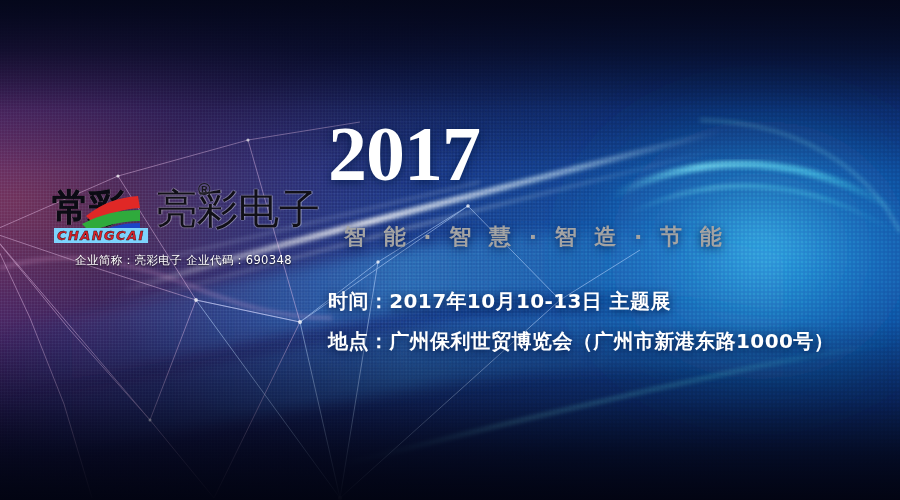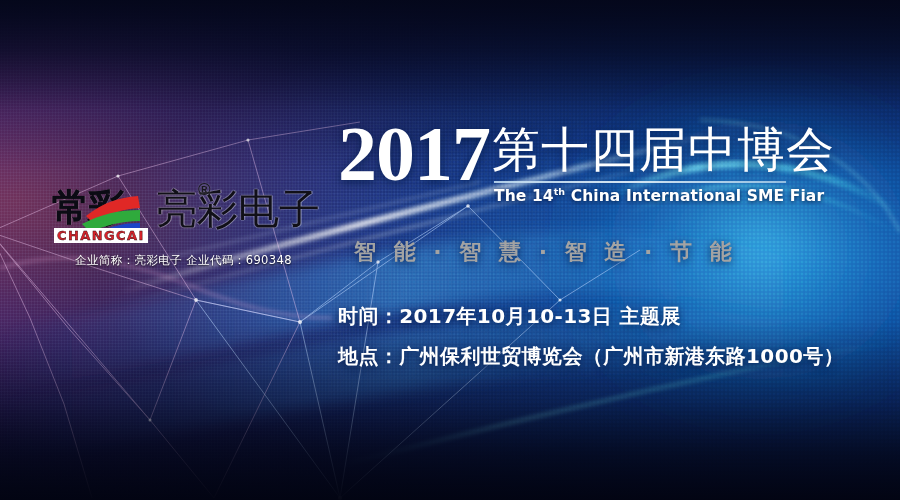--- a/index.html
+++ b/index.html
@@ -59,24 +59,24 @@
     letter-spacing:-1px;
     text-shadow:
       0 0 1px #000,
       1px 0 0 rgba(255,255,255,.22),
       -1px 0 0 rgba(255,255,255,.14);
     position:absolute;left:0;top:2px;white-space:nowrap;
   }
   .logo-en{
     position:absolute;left:2px;top:42px;
     font-family:"DejaVu Sans","Liberation Sans",sans-serif;
-    font-weight:700;font-size:13px;letter-spacing:1.4px;
+    font-weight:700;font-style:italic;font-size:13px;letter-spacing:1.4px;
     color:#d8232a;
     -webkit-text-stroke:.4px #2a0408;
-    background:#ffffff;padding:0 3px;
+    background:#7dd3fc;padding:0 3px;
   }
   .logo-word{
     font-family:"DejaVu Sans","Liberation Sans",sans-serif;
     font-weight:400;font-size:41px;line-height:44px;color:#111018;
     letter-spacing:0px;white-space:nowrap;margin-left:8px;margin-top:1px;
     text-shadow:
       1.2px 0 0 rgba(255,255,255,.30),
       -1.2px 0 0 rgba(255,255,255,.20),
       0 1.2px 0 rgba(255,255,255,.16),
       0 -1.2px 0 rgba(255,255,255,.16);
@@ -94,21 +94,21 @@
 
   
   #cismef{position:absolute;right:28px;top:76px;width:128px;height:52px;}
   #cismef-text{
     position:absolute;right:4px;bottom:1px;
     font-family:"DejaVu Sans","Liberation Sans",sans-serif;
     font-weight:700;font-size:11px;letter-spacing:2.2px;color:#ffffff;
   }
 
   
-  #content{position:absolute;left:338px;top:118px;width:530px;}
+  #content{position:absolute;left:328px;top:118px;width:530px;}
   #title-row{display:flex;align-items:flex-start;}
   #year{
     font-family:"Liberation Serif","DejaVu Serif",serif;
     font-size:78px;line-height:72px;font-weight:700;color:#ffffff;
     letter-spacing:-1px;
     text-shadow:0 2px 10px rgba(0,24,70,.75);
   }
   #cn-title-wrap{margin-left:2px;padding-top:3px;}
   #cn-title{
     font-family:"DejaVu Sans","Liberation Sans",sans-serif;
@@ -252,25 +252,20 @@
       <span class="logo-word">亮彩电子</span>
       <span class="reg-mark">®</span>
     </div>
     <div id="logo-caption">企业简称：亮彩电子  企业代码：690348</div>
   </div>
 
 
   <div id="content">
     <div id="title-row">
       <span id="year">2017</span>
-      <div id="cn-title-wrap">
-        <div id="cn-title">第十四届中博会</div>
-        <div id="divider"></div>
-        <div id="en-title"><span>The 14</span><sup>th</sup><span> China International SME Fiar</span></div>
-      </div>
     </div>
 
     <div id="slogan">智 能 · 智 慧 · 智 造 · 节 能</div>
 
     <div id="info">
       <div class="info-line">时间：2017年10月10-13日  主题展</div>
       <div class="info-line">地点：广州保利世贸博览会（广州市新港东路1000号）</div>
     </div>
   </div>
 

